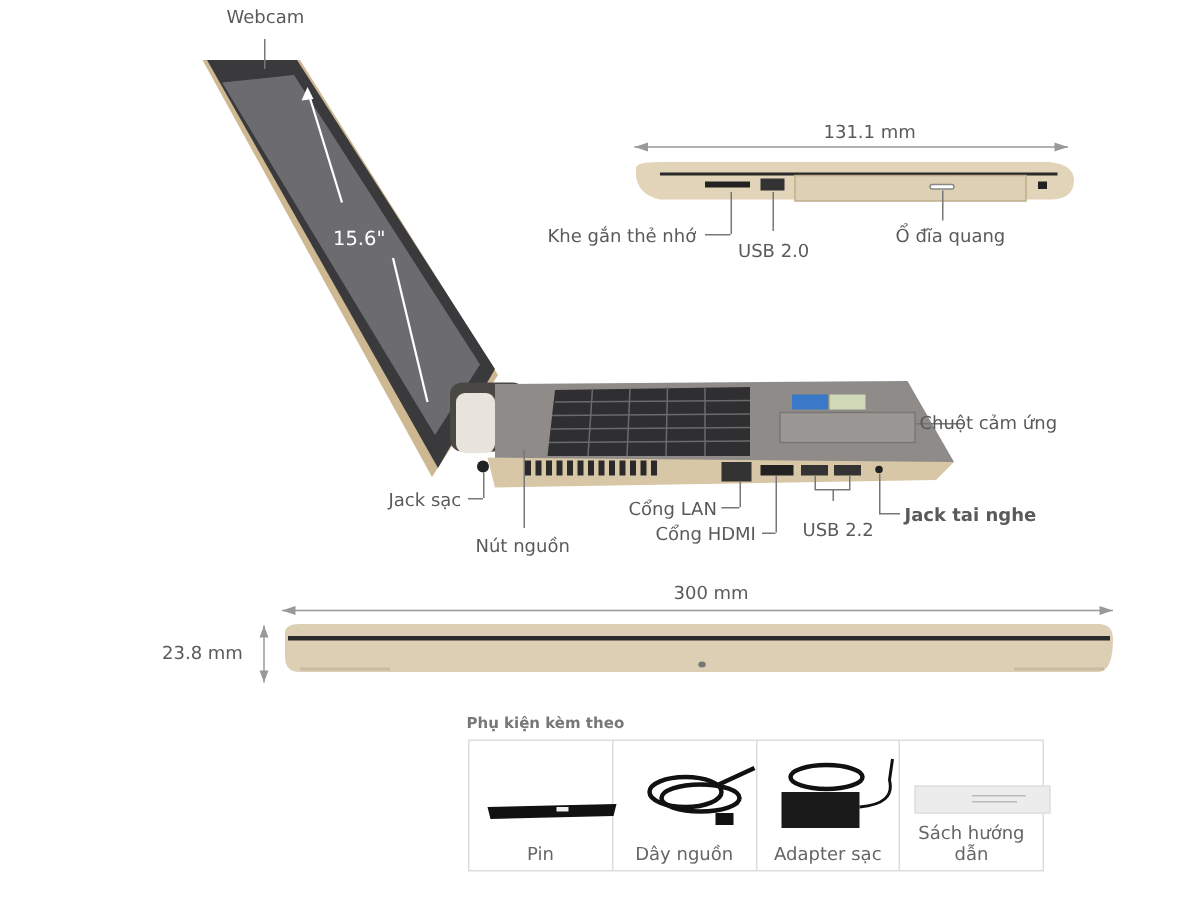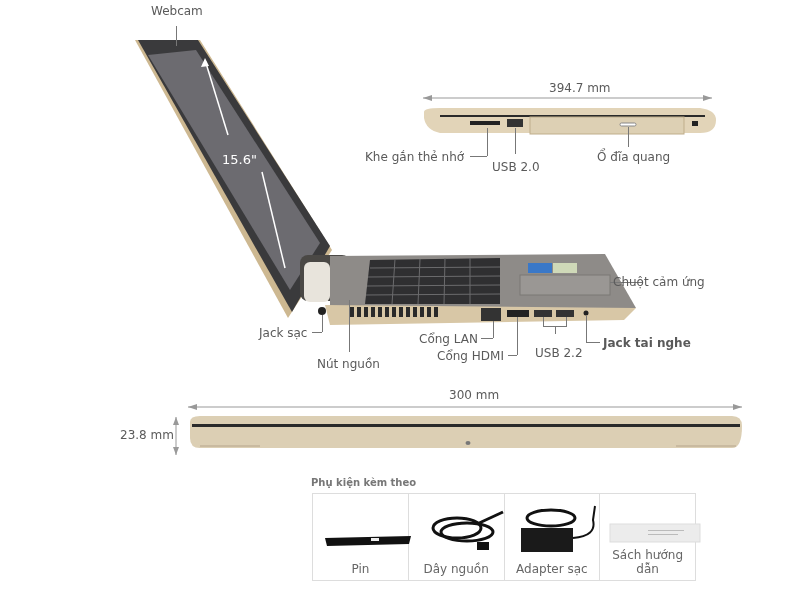--- a/index.html
+++ b/index.html
@@ -111,33 +111,33 @@
 <div class="line" style="left:508px;top:355px;width:9px;height:1px;"></div>
 <div class="line" style="left:543px;top:317px;width:1px;height:9px;"></div>
 <div class="line" style="left:566px;top:317px;width:1px;height:9px;"></div>
 <div class="line" style="left:543px;top:326px;width:24px;height:1px;"></div>
 <div class="line" style="left:555px;top:326px;width:1px;height:8px;"></div>
 <div class="line" style="left:586px;top:316px;width:1px;height:26px;"></div>
 <div class="line" style="left:586px;top:342px;width:14px;height:1px;"></div>
 
 <div class="lbl" style="left:151px;top:4px;">Webcam</div>
 <div class="lbl" style="left:222px;top:153px;color:#fff;font-size:13px;">15.6"</div>
-<div class="lbl" style="left:549px;top:81px;">394.7 mm</div>
+<div class="lbl" style="left:549px;top:81px;">131.1 mm</div>
 <div class="lbl" style="left:365px;top:150px;">Khe gắn thẻ nhớ</div>
 <div class="lbl" style="left:492px;top:160px;">USB 2.0</div>
 <div class="lbl" style="left:597px;top:150px;">Ổ đĩa quang</div>
 <div class="lbl" style="left:613px;top:275px;">Chuột cảm ứng</div>
 <div class="lbl" style="left:259px;top:326px;">Jack sạc</div>
 <div class="lbl" style="left:317px;top:357px;">Nút nguồn</div>
 <div class="lbl" style="left:419px;top:332px;">Cổng LAN</div>
 <div class="lbl" style="left:437px;top:349px;">Cổng HDMI</div>
 <div class="lbl" style="left:535px;top:346px;">USB 2.2</div>
 <div class="lbl" style="left:603px;top:336px;font-weight:bold;">Jack tai nghe</div>
 <div class="lbl" style="left:449px;top:388px;">300 mm</div>
-<div class="lbl" style="left:120px;top:428px;">23.8 mm</div>
+<div class="lbl" style="left:108px;top:428px;">23.8 mm</div>
 
 <div class="acc-title">Phụ kiện kèm theo</div>
 <div class="acc-table">
   <div class="acc-cell">
     <div class="img">
       <svg width="95" height="60">
           <polygon points="4,38 90,36 88,44 6,46" fill="#111"></polygon>
           <rect x="50" y="38" width="8" height="3" fill="#eee"></rect>
         </svg>
     </div>

